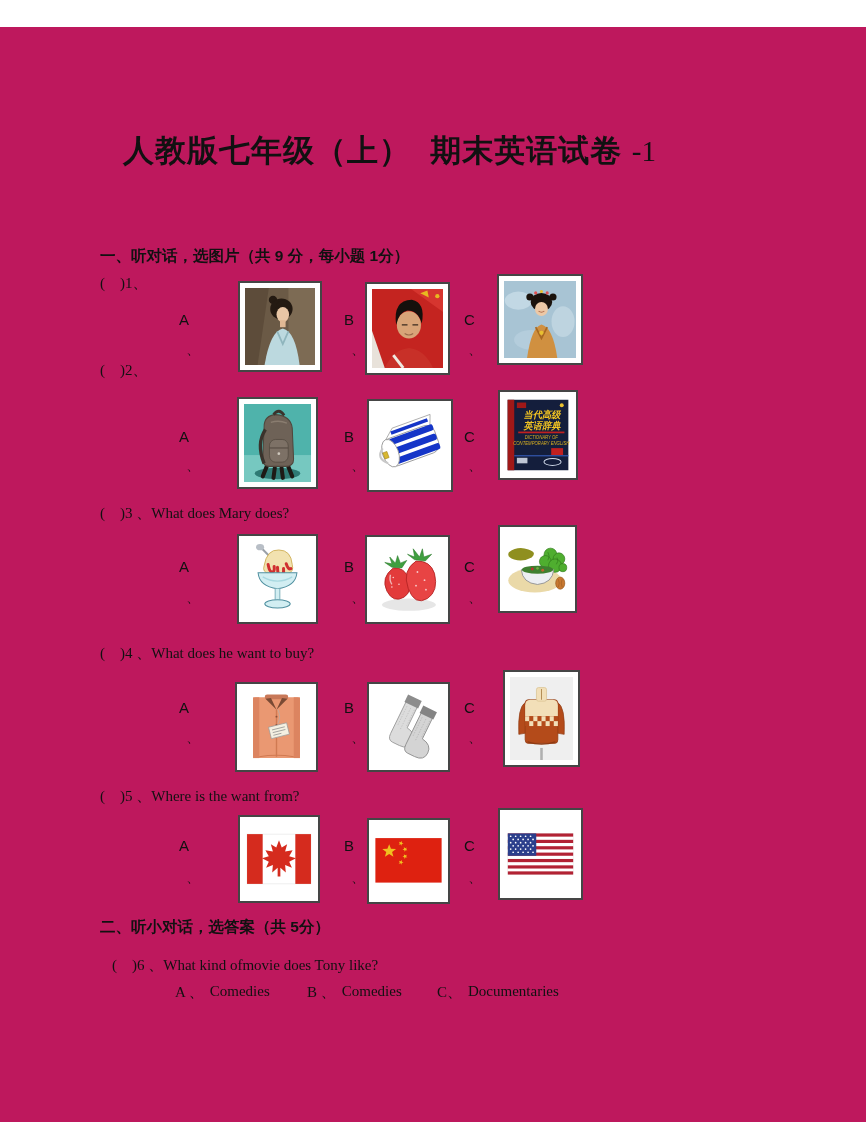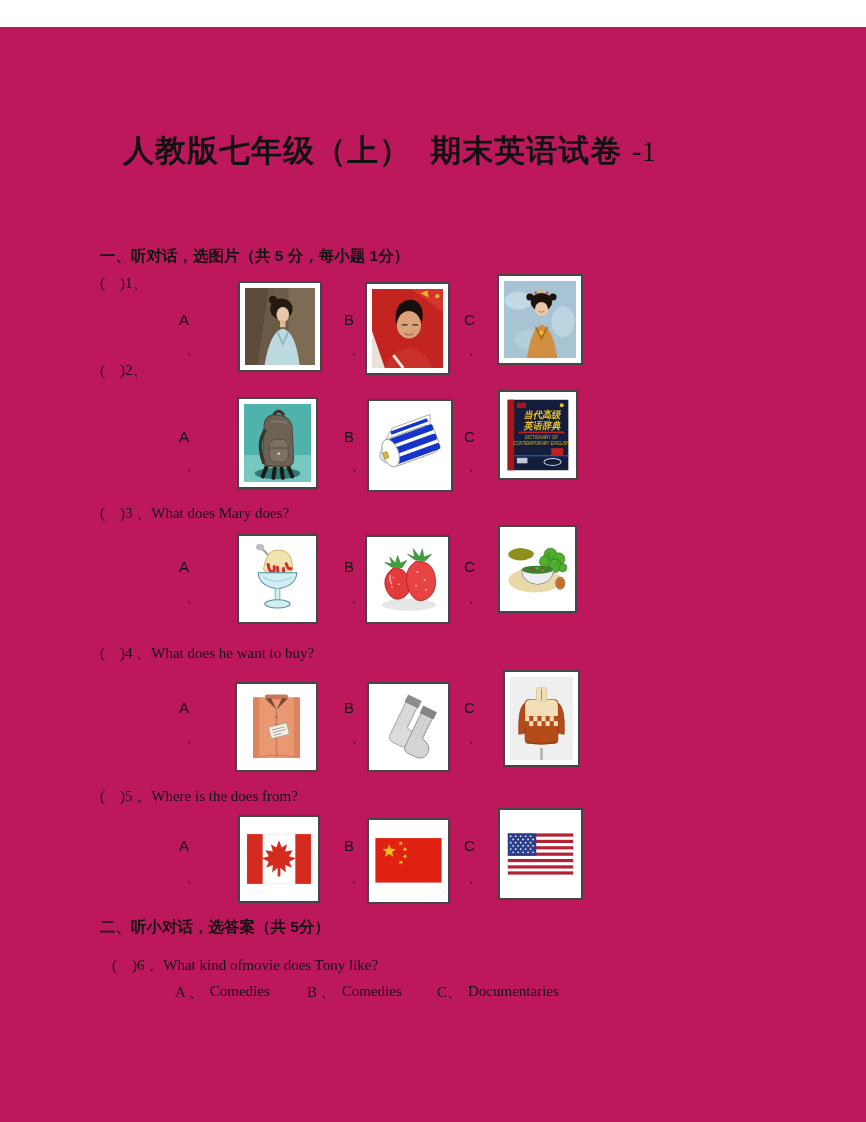--- a/index.html
+++ b/index.html
@@ -20,21 +20,21 @@
   .opt6{display:inline-flex;gap:6px;font-size:15px;}
 </style>
 </head>
 <body>
 
 <div class="page">
 
   <div class="abs title" style="left:123px;top:103px;"><span>人教版七年级（上）  期末英语试卷</span> <span class="suffix">-1</span></div>
 
 
-  <div class="abs sec-head" style="left:100px;top:219px;">一、听对话，选图片（共 5 分，每小题 1分）</div>
+  <div class="abs sec-head" style="left:100px;top:219px;">一、听对话，选图片（共 9 分，每小题 1分）</div>
 
   <div class="abs qline" style="left:100px;top:247px;"><span class="prefix">(    )1、</span><span></span></div>
   <div class="abs opt-label" style="left:179px;top:284px;">A</div>
   <div class="abs pause" style="left:186px;top:314px;">、</div>
   <div class="abs opt-label" style="left:344px;top:284px;">B</div>
   <div class="abs pause" style="left:351px;top:314px;">、</div>
   <div class="abs opt-label" style="left:464px;top:284px;">C</div>
   <div class="abs pause" style="left:468px;top:314px;">、</div>
 
   <div class="imgbox" style="left:238px;top:254px;width:84px;height:91px;">
@@ -270,21 +270,21 @@
           <rect x="43.5" y="58.5" width="6.5" height="6.5"></rect>
         <rect x="56.5" y="58.5" width="6.5" height="6.5"></rect>
           <rect x="69.5" y="58.5" width="6.5" height="6.5"></rect>
       </g>
       <rect x="42" y="14" width="16" height="18" rx="3" fill="#f2dfb8" stroke="#d8c090" stroke-width="1"></rect>
       <path d="M50 16 v14" stroke="#b08a50" stroke-width="1.5"></path>
       <path d="M28 86 Q50 92 72 86" stroke="#8e3a12" stroke-width="1.5" fill="none"></path>
     </svg>
   </div>
 
-  <div class="abs qline" style="left:100px;top:760px;"><span class="prefix">(    )5 、</span><span>Where is the does from?</span></div>
+  <div class="abs qline" style="left:100px;top:760px;"><span class="prefix">(    )5 、</span><span>Where is the want from?</span></div>
   <div class="abs opt-label" style="left:179px;top:810px;">A</div>
   <div class="abs pause" style="left:186px;top:842px;">、</div>
   <div class="abs opt-label" style="left:344px;top:810px;">B</div>
   <div class="abs pause" style="left:351px;top:842px;">、</div>
   <div class="abs opt-label" style="left:464px;top:810px;">C</div>
   <div class="abs pause" style="left:468px;top:842px;">、</div>
 
   <div class="imgbox" style="left:238px;top:788px;width:82px;height:88px;">
     <svg viewBox="0 0 100 110" preserveAspectRatio="none">
       <rect width="100" height="110" fill="#ffffff"></rect>

